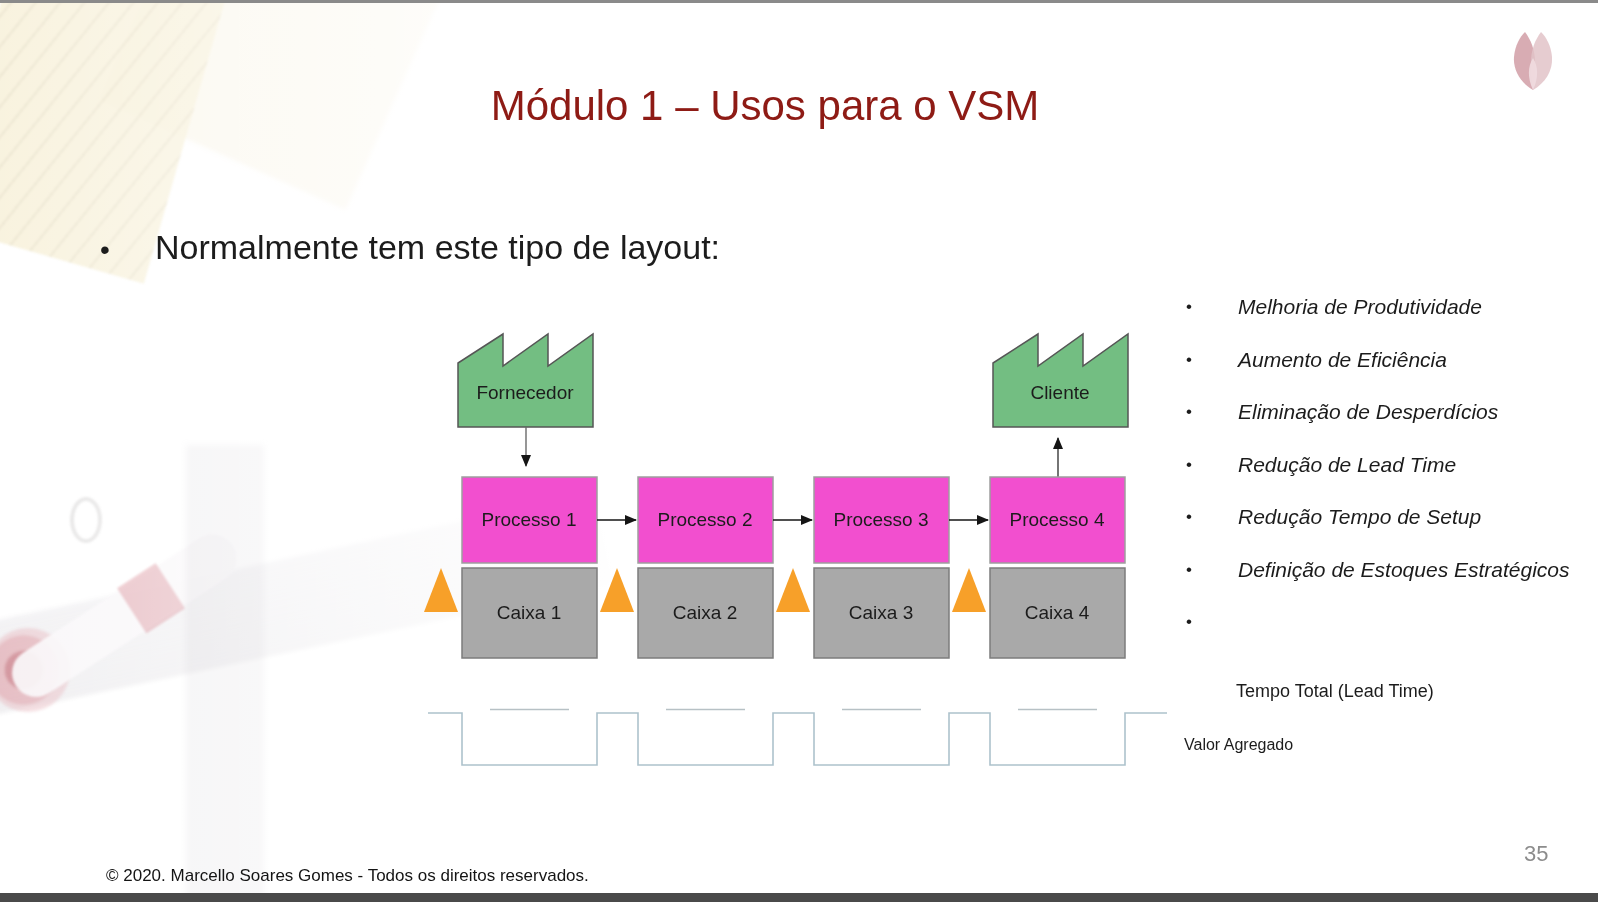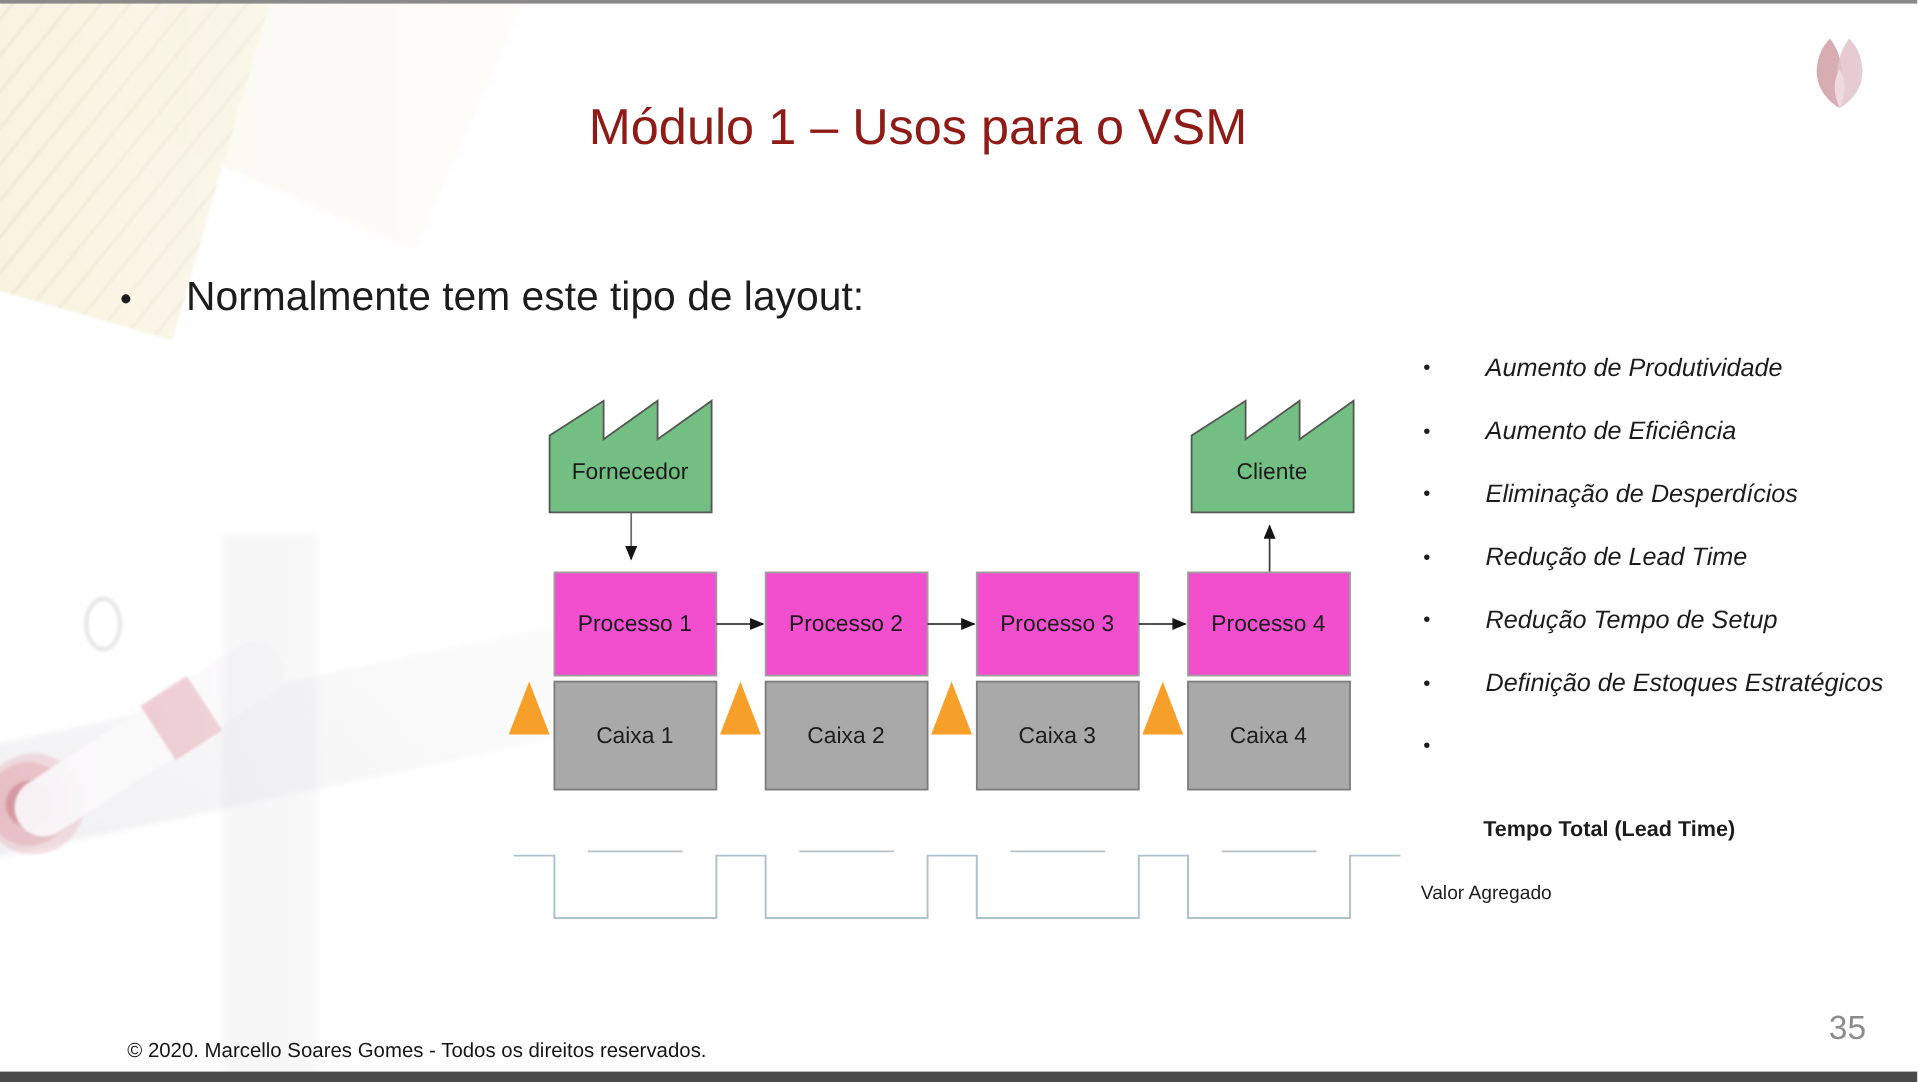--- a/index.html
+++ b/index.html
@@ -38,25 +38,25 @@
          font-size:42px;color:#8e1b15;z-index:2;}
   .main-bullet{position:absolute;left:97px;top:228px;display:flex;align-items:baseline;z-index:2;}
   .main-bullet .dot{width:55px;font-size:28px;padding-left:3px;}
   .main-bullet .txt{font-size:34px;white-space:nowrap;}
 
   .benefits{position:absolute;left:1182px;top:296px;width:416px;margin:0;padding:0;list-style:none;z-index:2;}
   .benefits li{display:flex;align-items:flex-start;margin:0 0 30.5px 0;line-height:22px;}
   .benefits .b-dot{width:52px;font-size:17px;padding-left:4px;}
   .benefits .b-text{font-size:21px;font-style:italic;white-space:nowrap;}
 
-  .lead-label{position:absolute;left:1236px;top:681px;font-size:18px;white-space:nowrap;z-index:2;font-weight:bold;}
+  .lead-label{position:absolute;left:1236px;top:681px;font-size:18px;white-space:nowrap;z-index:2;}
   .value-label{position:absolute;left:1184px;top:736px;font-size:16px;white-space:nowrap;z-index:2;}
 
   .copyright{position:absolute;left:106px;top:866px;font-size:17px;color:#141414;z-index:4;white-space:nowrap;}
-  .page-number{position:absolute;left:1524px;top:841px;font-size:28px;color:#8c8c8c;z-index:2;}
+  .page-number{position:absolute;left:1524px;top:841px;font-size:22px;color:#8c8c8c;z-index:2;}
 
   
   .diagram{position:absolute;left:410px;top:310px;width:770px;height:480px;z-index:2;}
   .diagram text{font-family:"Liberation Sans",sans-serif;fill:#1c1c1c;font-size:19px;}
 </style>
 </head>
 <body>
 
 <div class="slide">
 
@@ -136,21 +136,21 @@
       <line x1="80" y1="399.5" x2="159" y2="399.5" stroke="#B7C1C5"></line>
       <line x1="256" y1="399.5" x2="335" y2="399.5" stroke="#B7C1C5"></line>
       <line x1="432" y1="399.5" x2="511" y2="399.5" stroke="#B7C1C5"></line>
       <line x1="608" y1="399.5" x2="687" y2="399.5" stroke="#B7C1C5"></line>
     </g>
   </svg>
 
   <ul class="benefits">
     <li>
         <span class="b-dot">•</span>
-        <span class="b-text">Aumento de Produtividade</span>
+        <span class="b-text">Melhoria de Produtividade</span>
       </li>
     <li>
         <span class="b-dot">•</span>
         <span class="b-text">Aumento de Eficiência</span>
       </li>
     <li>
         <span class="b-dot">•</span>
         <span class="b-text">Eliminação de Desperdícios</span>
       </li>
     <li>

